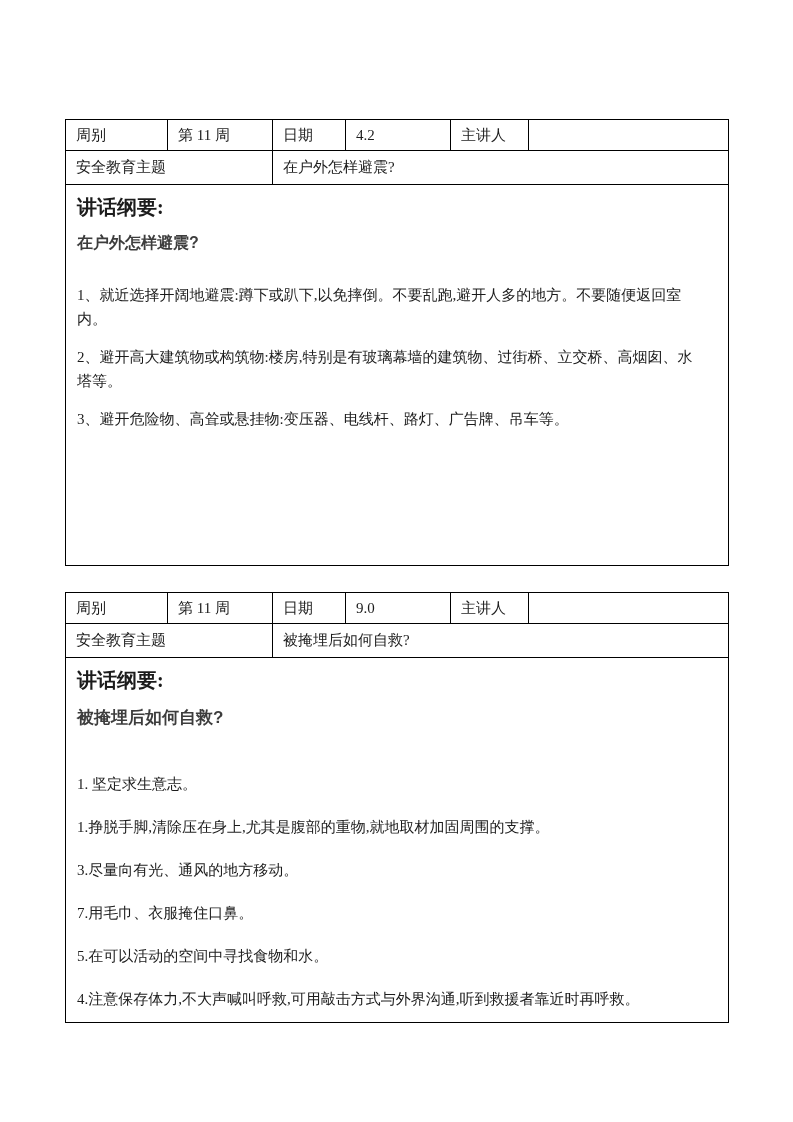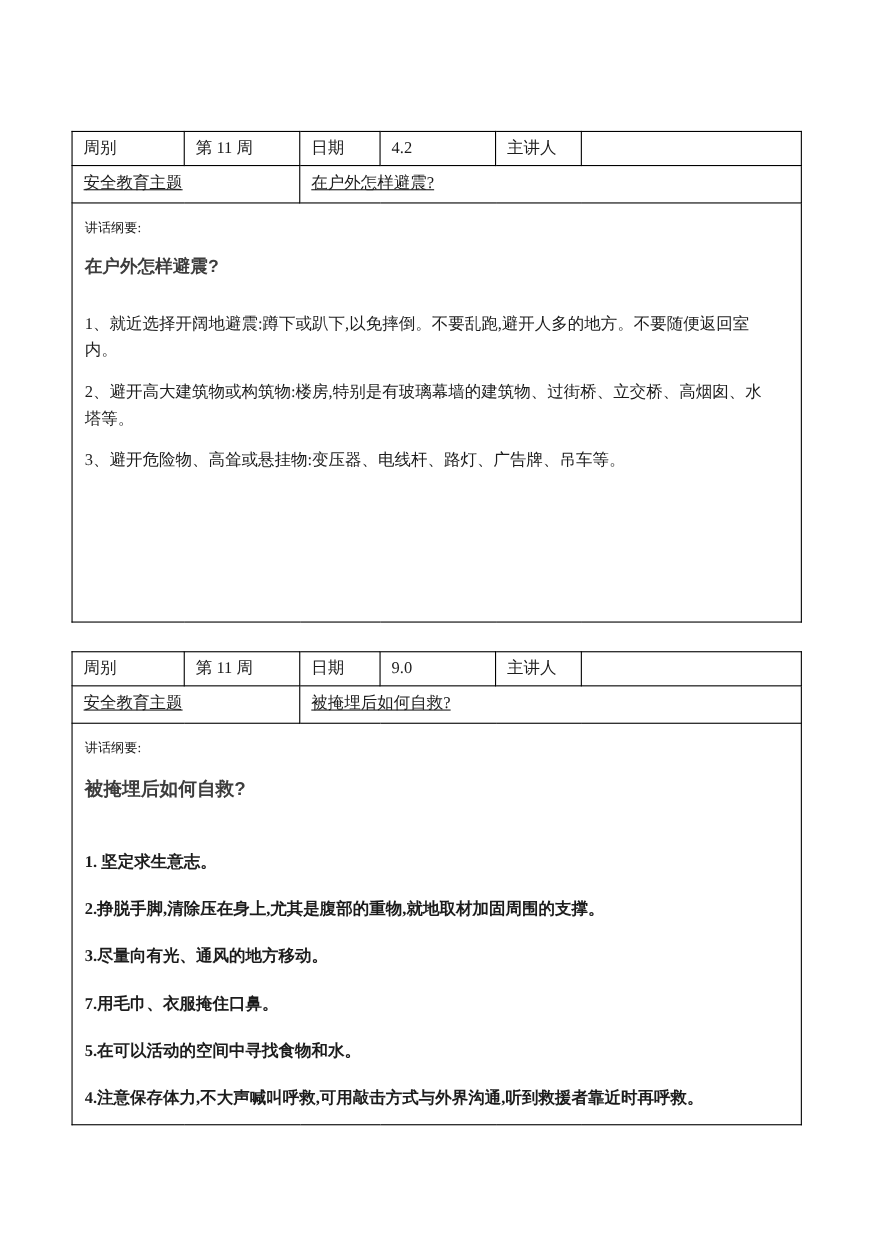--- a/index.html
+++ b/index.html
@@ -29,33 +29,34 @@
   .doc-table td {
     border: 1px solid #000000;
     padding: 0 10px;
     font-size: 15px;
     line-height: 1.25;
     vertical-align: middle;
     overflow: hidden;
     white-space: nowrap;
   }
   tr.header-row td { height: 30px; }
-  tr.topic-row td  { height: 33px; text-decoration: underline; }
+  tr.topic-row td  { height: 33px; }
   td.body-cell {
     vertical-align: top;
     padding: 8px 11px;
     white-space: normal;
   }
   #table-1 td.body-cell { height: 364px; }
   #table-2 td.body-cell { height: 348px; }
 
   .outline-label {
-    font-size: 12px;
+    font-size: 20px;
     line-height: 24px;
     margin: 2px 0 0 0;
+    font-weight: bold;
   }
   .content-title {
     font-family: "Liberation Sans", "DejaVu Sans", sans-serif;
     font-weight: 600;
     color: #3d3d3d;
   }
   #table-1 .content-title {
     font-size: 16px;
     line-height: 24px;
     margin: 12px 0 0 0;
@@ -64,21 +65,21 @@
     font-size: 17px;
     line-height: 26px;
     margin: 13px 0 0 0;
   }
   .content p {
     font-size: 15px;
     line-height: 24px;
     margin: 14px 12px 0 0;
   }
   #table-1 .content p.first { margin-top: 28px; }
-  #table-2 .content p { margin-top: 19px; font-weight: bold; }
+  #table-2 .content p { margin-top: 19px; }
   #table-2 .content p.first { margin-top: 41px; }
 </style>
 </head>
 <body>
 
 <div class="page">
 
   <table class="doc-table" id="table-1">
     <colgroup>
       <col style="width:102px">
@@ -136,21 +137,21 @@
     <tr class="topic-row">
       <td colspan="2">安全教育主题</td>
       <td colspan="4">被掩埋后如何自救?</td>
     </tr>
     <tr>
       <td colspan="6" class="body-cell">
         <div class="content">
           <div class="outline-label">讲话纲要:</div>
           <div class="content-title">被掩埋后如何自救?</div>
           <p class="first">1. 坚定求生意志。</p>
-          <p>2.挣脱手脚,清除压在身上,尤其是腹部的重物,就地取材加固周围的支撑。</p>
+          <p>1.挣脱手脚,清除压在身上,尤其是腹部的重物,就地取材加固周围的支撑。</p>
           <p>3.尽量向有光、通风的地方移动。</p>
           <p>7.用毛巾、衣服掩住口鼻。</p>
           <p>5.在可以活动的空间中寻找食物和水。</p>
           <p>4.注意保存体力,不大声喊叫呼救,可用敲击方式与外界沟通,听到救援者靠近时再呼救。</p>
         </div>
       </td>
     </tr>
   </tbody>
     </table>
 

